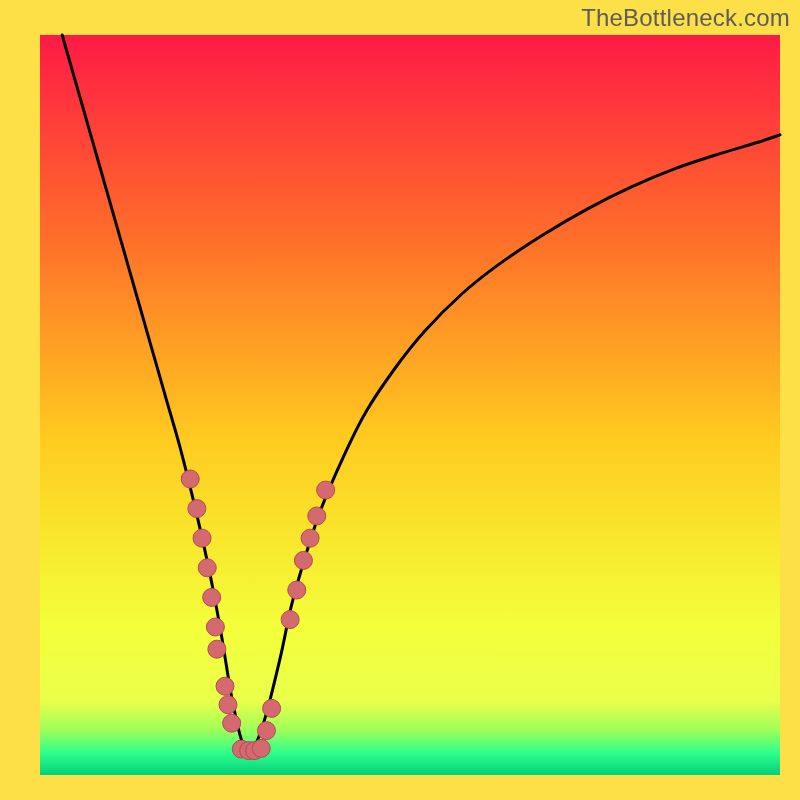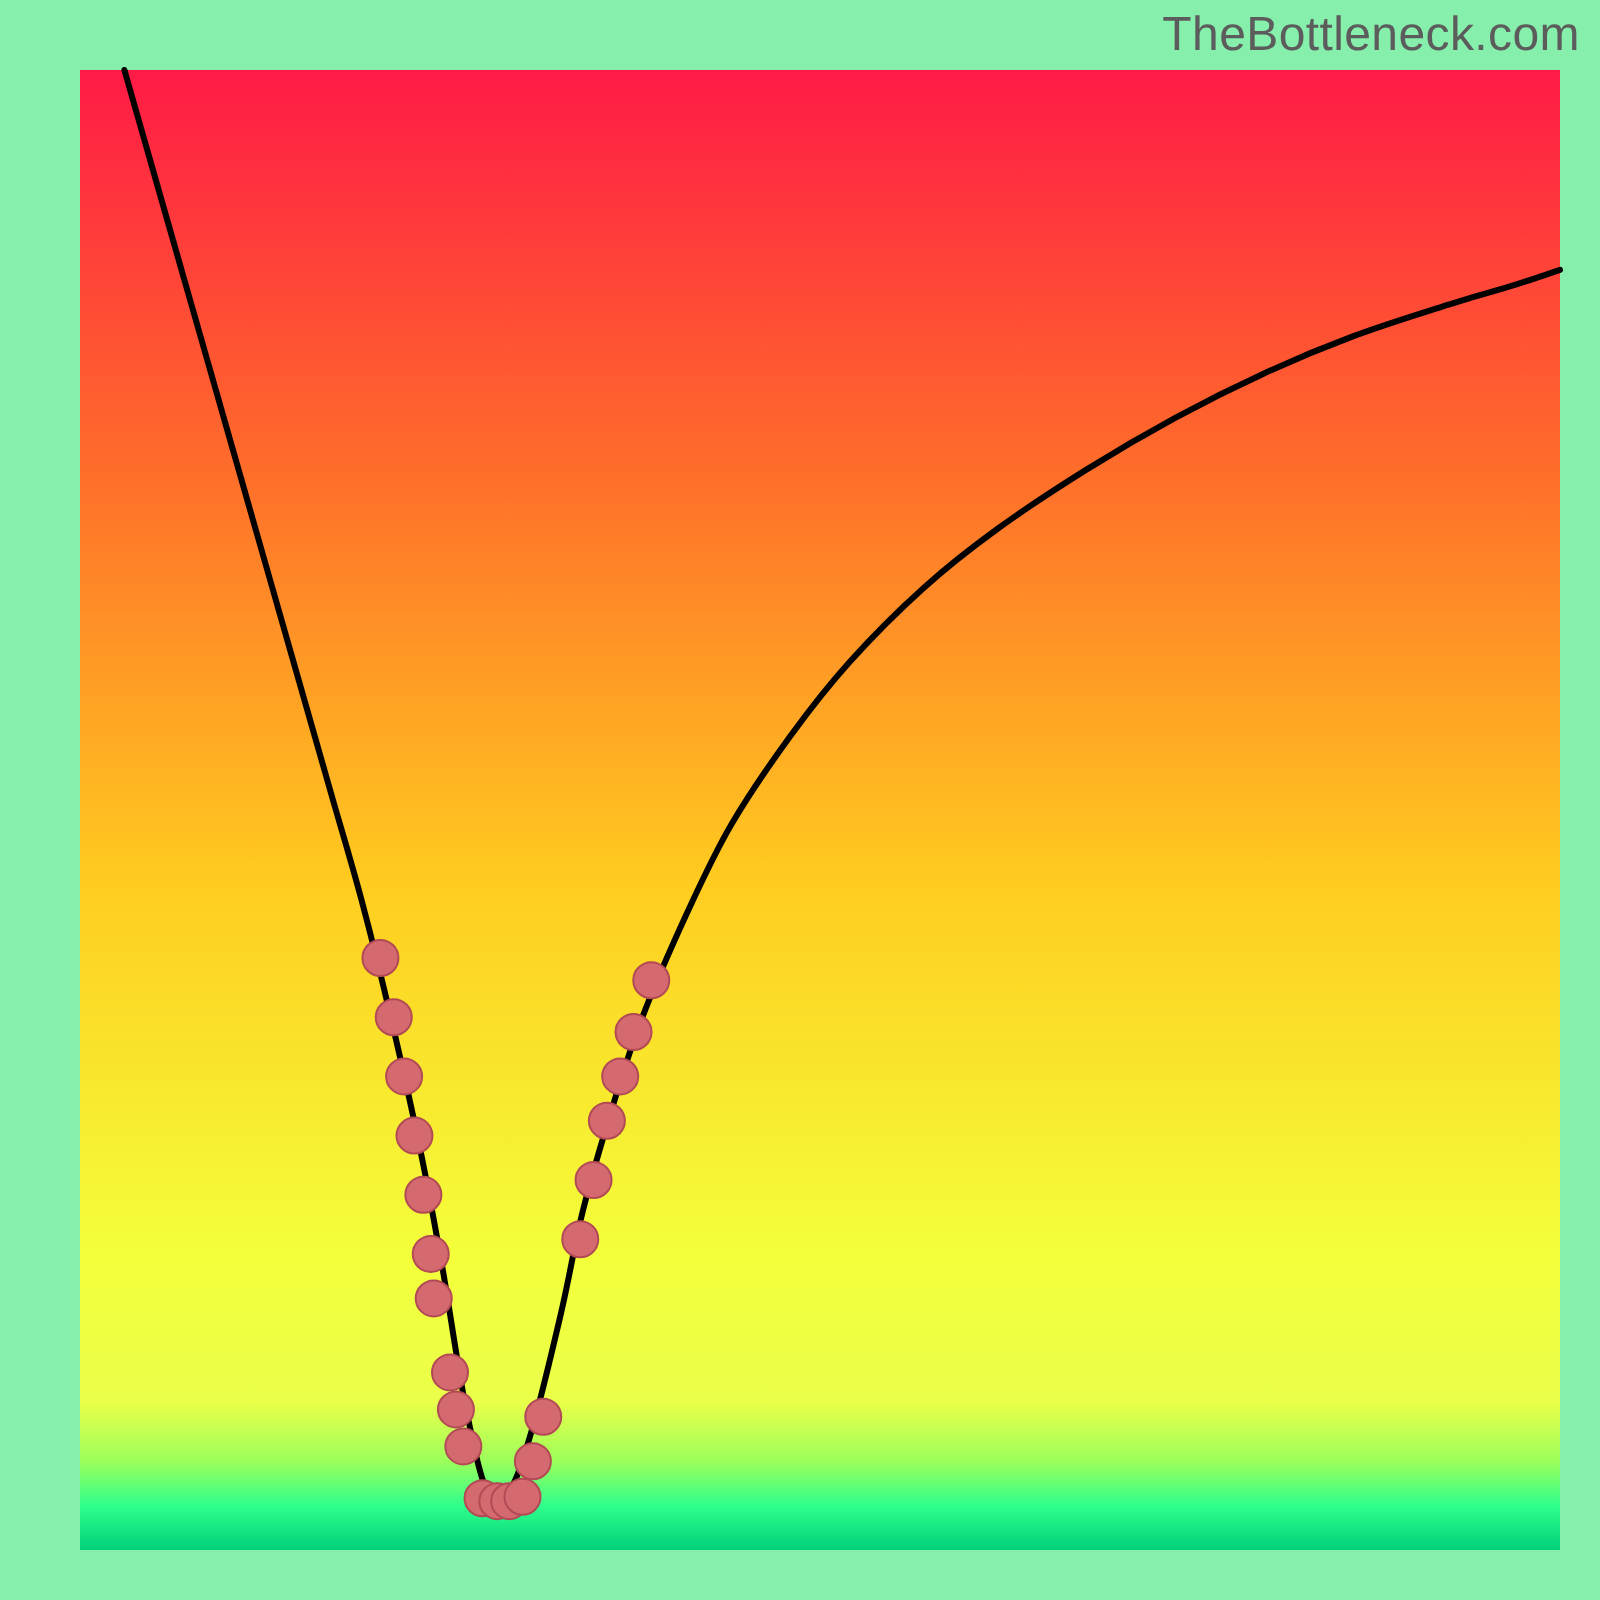--- a/index.html
+++ b/index.html
@@ -8,21 +8,21 @@
     width: 800px;
     height: 800px;
     overflow: hidden;
     background: #000;
     font-family: Arial, Helvetica, sans-serif;
   }
   .frame {
     position: relative;
     width: 800px;
     height: 800px;
-    background: #86efac;
+    background: #fde047;
   }
   .watermark {
     position: absolute;
     top: 4px;
     right: 10px;
     font-size: 24px;
     font-weight: 500;
     color: #5c5c5c;
     letter-spacing: 0.2px;
     user-select: none;

